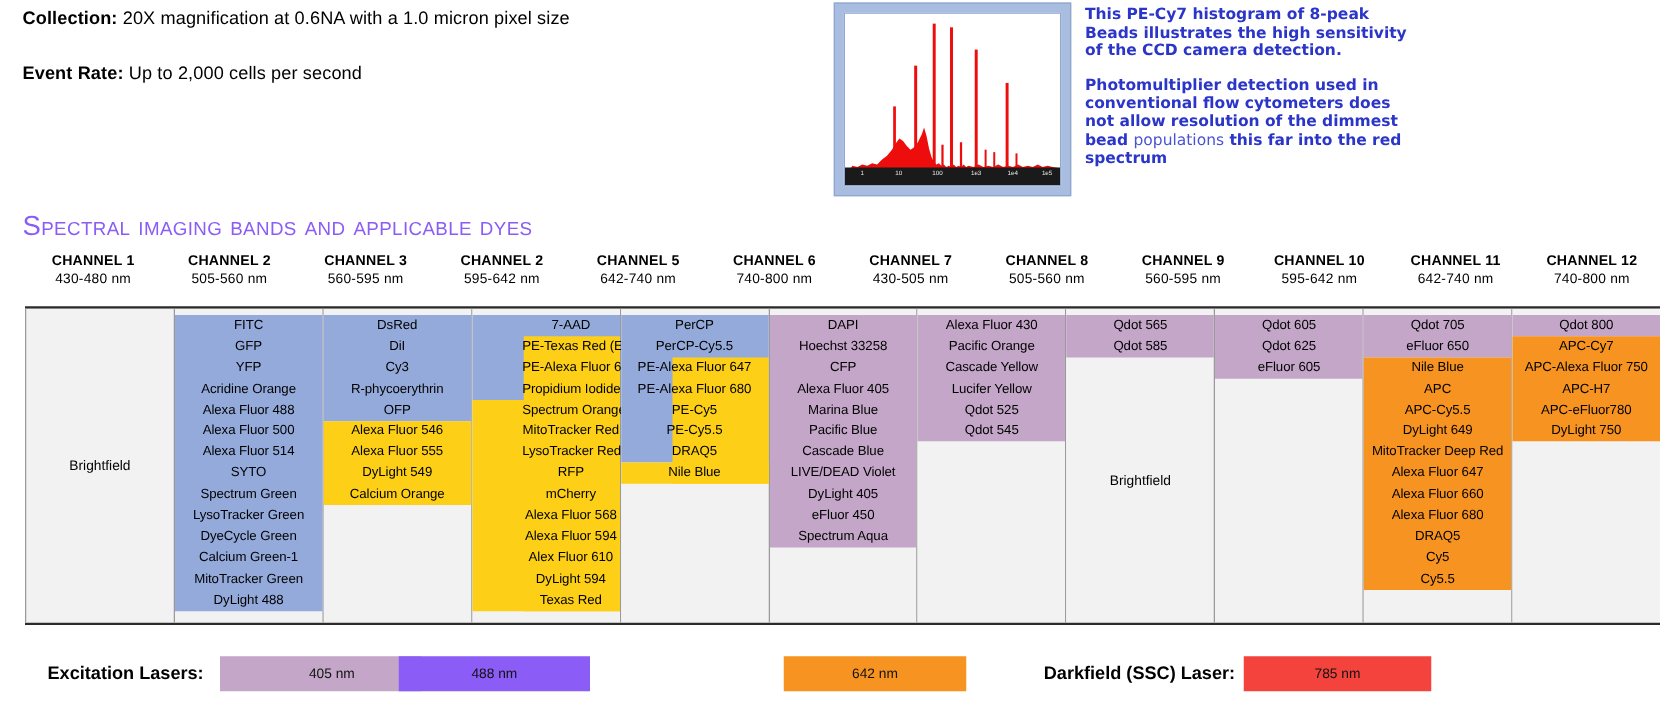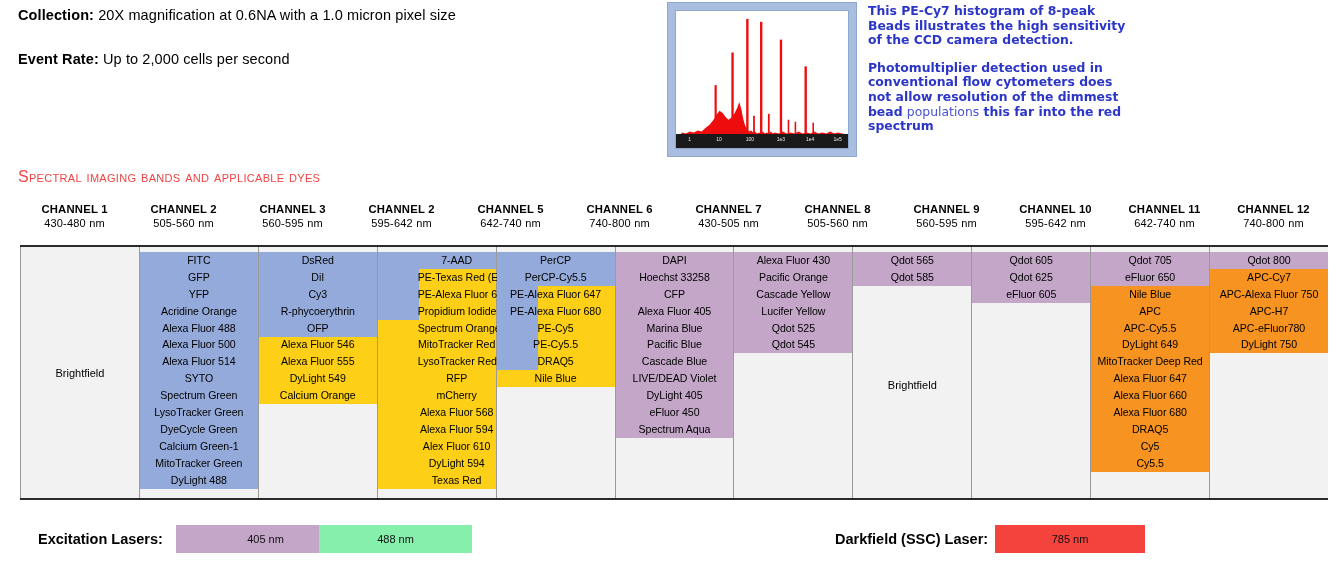--- a/index.html
+++ b/index.html
@@ -41,21 +41,21 @@
     position:absolute;left:868px;top:4px;width:260px;
     color:#2b35c8;font-size:12.4px;line-height:14.6px;font-weight:bold;
     font-family:"DejaVu Sans", sans-serif;
   }
   #hist-caption p{margin:0 0 13px 0;}
   #hist-caption .light{font-weight:normal;color:#4a52d6;}
 
   
   #section-title{
     position:absolute;left:18px;top:168px;
-    color:#ef4444;font-size:16px;font-weight:normal;letter-spacing:.3px;
+    color:#8b5cf6;font-size:22px;font-weight:normal;letter-spacing:.3px;
     font-variant:small-caps;
   }
 
   
   #bands-table{position:absolute;left:20px;top:203px;width:1308px;}
   #header-row{display:flex;}
   .ch-head{
     flex:1 1 0;text-align:center;font-size:11.3px;line-height:13.5px;
     padding-bottom:15px;font-weight:bold;letter-spacing:.2px;
   }
@@ -95,21 +95,21 @@
   
   #legend{position:absolute;left:0;top:522px;width:1344px;height:40px;}
   .leg-label{
     position:absolute;font-size:14.5px;font-weight:bold;top:9px;
   }
   .swatch{
     position:absolute;height:28px;top:3px;text-align:center;
     font-size:11px;line-height:28px;color:#111;
   }
   .sw-405{background:#c3a6c8;padding-left:18px;}
-  .sw-488{background:#86efac;}
+  .sw-488{background:#8b5cf6;}
   .sw-642{background:#f79321;}
   .sw-785{background:#f4433c;}
 </style>
 </head>
 <body>
 
 <div id="top-info">
   <div class="info-line">
     <b>Collection:</b>
     <span class="val">20X magnification at 0.6NA with a 1.0 micron pixel size</span>
@@ -329,15 +329,16 @@
           <div class="dye">DyLight 750</div>
         </div>
       </div>
     </div>
 </div>
 
 <div id="legend">
   <div class="leg-label" style="left:38px">Excitation Lasers:</div>
   <div class="swatch sw-405" style="left:176px;width:143px;">405 nm</div>
   <div class="swatch sw-488" style="left:319px;width:153px;">488 nm</div>
+  <div class="swatch sw-642" style="left:627px;width:146px;">642 nm</div>
   <div class="leg-label" style="left:835px">Darkfield (SSC) Laser:</div>
   <div class="swatch sw-785" style="left:995px;width:150px;">785 nm</div>
 </div>
 
 </body></html>

